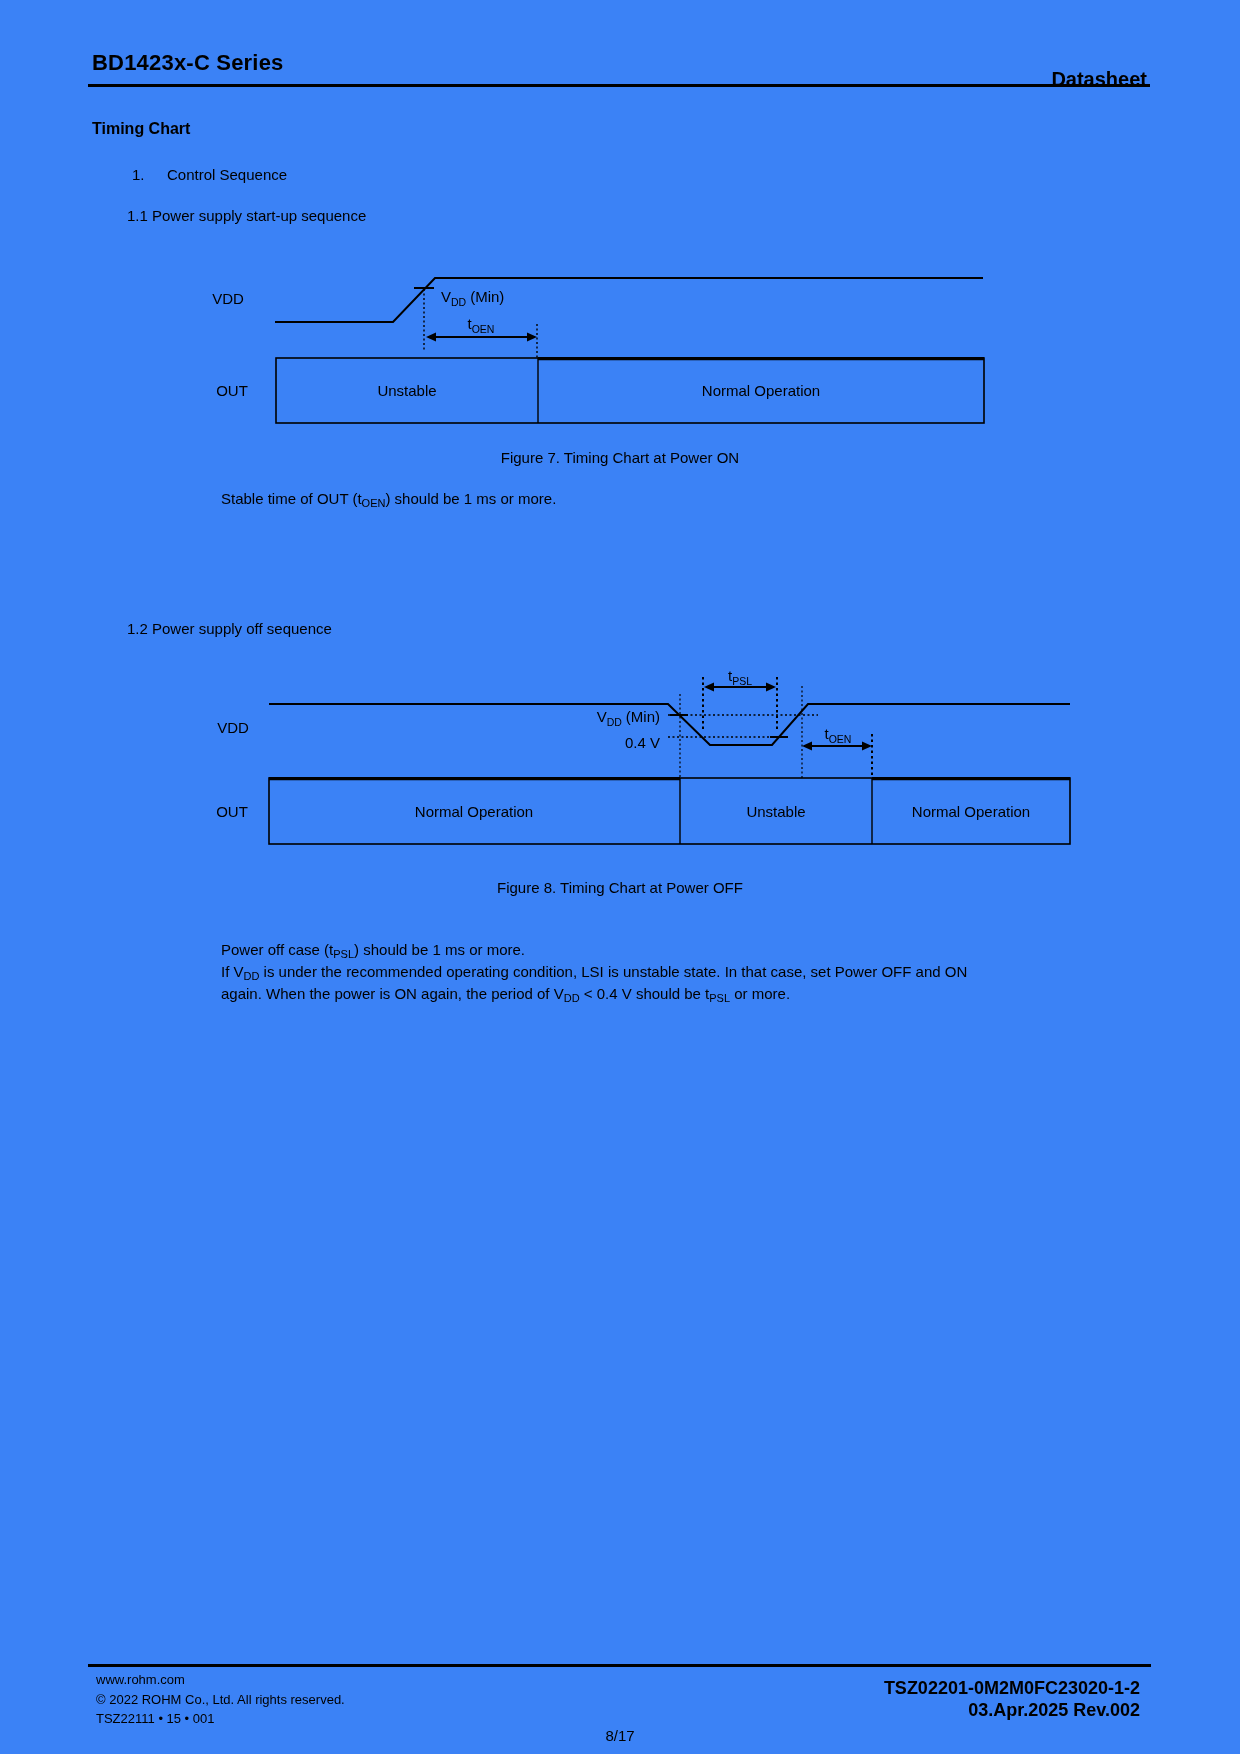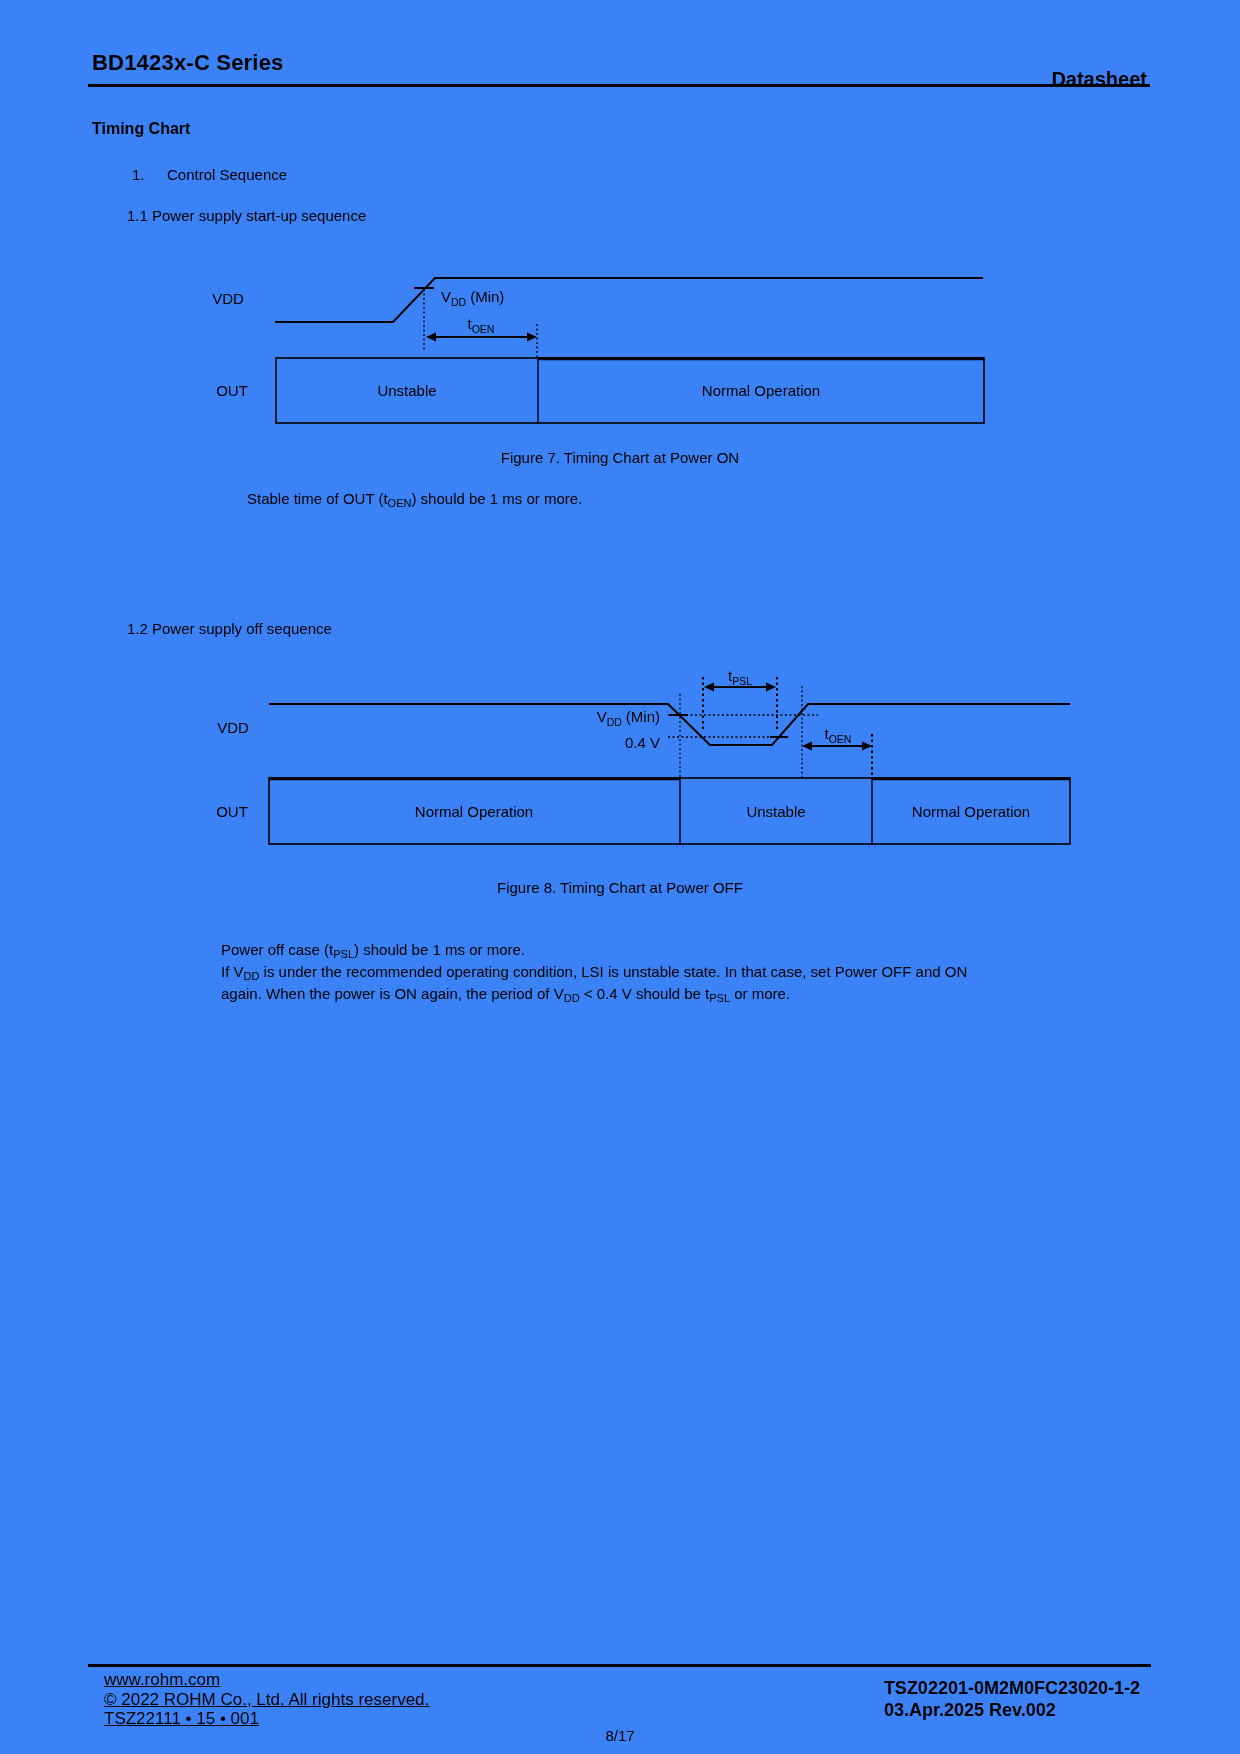--- a/index.html
+++ b/index.html
@@ -18,31 +18,31 @@
   .hdr-rule{left:88px;top:84px;width:1062px;height:3px;background:#000;}
   .sec-heading{left:92px;top:120px;font-size:16px;font-weight:700;}
   .li-num{left:132px;top:166px;font-size:15px;}
   .li-title{left:167px;top:166px;font-size:15px;}
   .sub-heading1{left:127px;top:207px;font-size:15px;}
   .sub-heading2{left:127px;top:620px;font-size:15px;}
   .fig-caption{left:0;width:1240px;text-align:center;font-size:15px;}
   .cap7{top:449px;}
   .cap8{top:879px;}
   .note{font-size:15px;line-height:22px;}
-  .note-stable{left:221px;top:488px;margin-left:26px;}
+  .note-stable{left:221px;top:488px;}
   .note-poweroff{left:221px;top:939px;width:960px;}
   sub.s{font-size:11px;vertical-align:-3px;line-height:0;}
   svg{position:absolute;left:0;}
   .svg1{top:240px;}
   .svg2{top:660px;}
   svg text{font-family:"Liberation Sans", sans-serif;font-size:15px;fill:#000;}
   .ftr-rule{left:88px;top:1664px;width:1063px;height:2.5px;background:#000;}
-  .ftr-left{left:104px;top:1670px;font-size:17px;line-height:19.5px;text-decoration:underline;}
+  .ftr-left{left:96px;top:1670px;font-size:13px;line-height:19.5px;}
   .ftr-page{left:0;top:1691px;width:1240px;text-align:center;font-size:15px;margin-top:36px;}
-  .ftr-right{right:100px;top:1677px;font-size:18px;font-weight:700;line-height:22px;}
+  .ftr-right{right:100px;top:1677px;font-size:18px;font-weight:700;line-height:22px;text-align:right;}
 </style>
 </head>
 <body>
 
 <div class="page">
 
   <div class="abs hdr-title">BD1423x-C Series</div>
   <div class="abs hdr-doctype">Datasheet</div>
   <div class="abs hdr-rule"></div>
 

